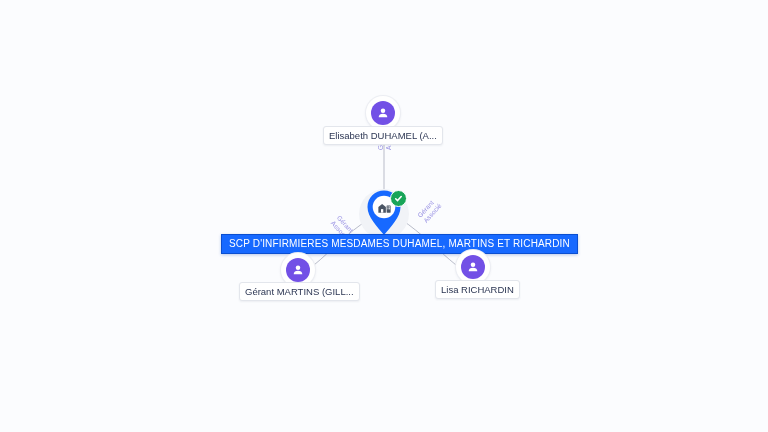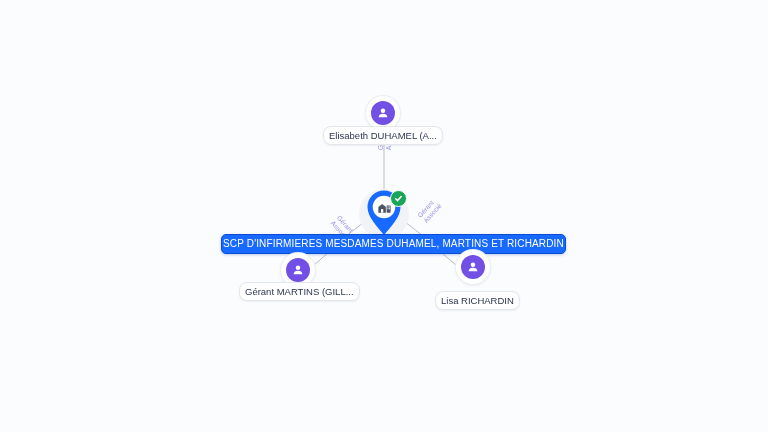--- a/index.html
+++ b/index.html
@@ -97,40 +97,40 @@
     justify-content: center;
   }
   .check-badge svg { display: block; }
 
   
   .node-label {
     position: absolute;
     box-sizing: border-box;
     background: #ffffff;
     border: 1px solid #e3e6ec;
-    border-radius: 8px;
+    border-radius: 3px;
     color: #2c3653;
     font-size: 9.5px;
     line-height: 13px;
     padding: 2px 5px 2px 5px;
     white-space: nowrap;
     box-shadow: 0 1px 2px rgba(40,50,90,0.07);
   }
 
   .main-label {
     position: absolute;
     box-sizing: border-box;
     background: #1769ff;
     border: 1px solid #0b4fd0;
-    border-radius: 5px;
+    border-radius: 0;
     color: #ffffff;
     font-size: 10px;
     line-height: 14px;
     letter-spacing: 0.15px;
-    padding: 2px 1px;
+    padding: 2px 7px;
     white-space: nowrap;
     box-shadow: 0 1px 3px rgba(18,70,180,0.28);
   }
 
   
   .edge-label {
     position: absolute;
     color: #8e86e0;
     font-size: 6.5px;
     line-height: 7.5px;
@@ -221,15 +221,15 @@
 
   <div class="person-node" style="left:456px; top:250px;">
     <div class="person-halo"></div>
     <div class="person-disc">
       <svg width="14" height="14" viewBox="0 0 24 24" fill="#ffffff">
         <circle cx="12" cy="8" r="3.9"></circle>
         <path d="M4.6 19.4c0-4 3.3-6 7.4-6s7.4 2 7.4 6z"></path>
       </svg>
     </div>
   </div>
-  <div class="node-label" style="left:435px; top:291px;">Lisa RICHARDIN</div>
+  <div class="node-label" style="left:435px; top:280px;">Lisa RICHARDIN</div>
 
 </div>
 
 </body></html>

